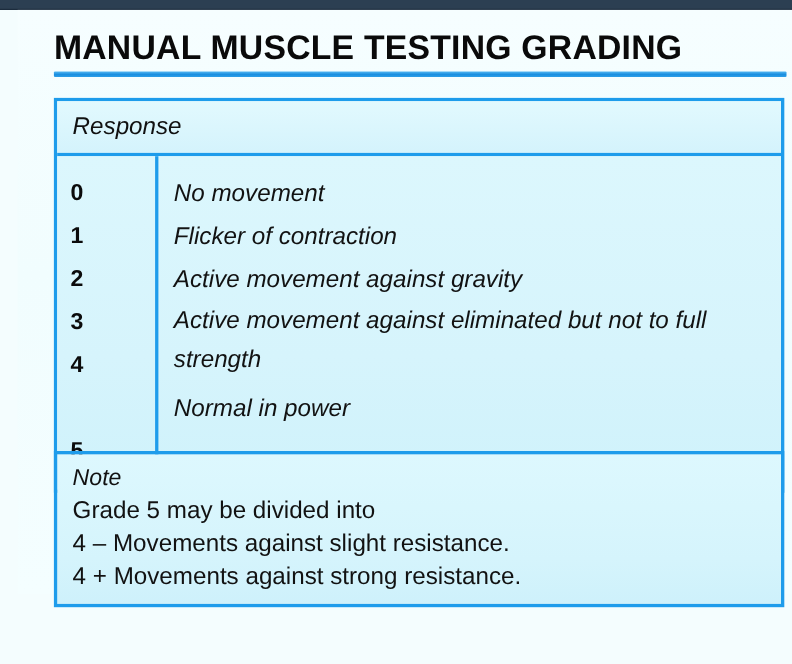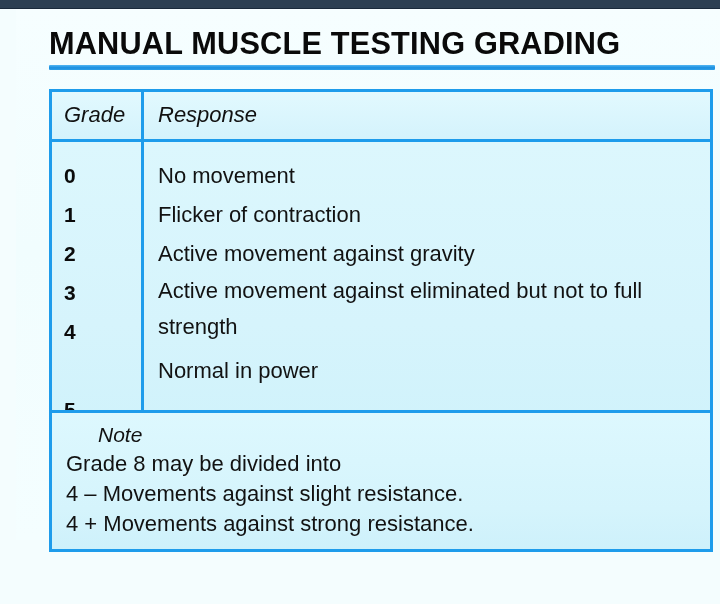--- a/index.html
+++ b/index.html
@@ -100,20 +100,21 @@
   .col-grade {
     width: 92px;
     box-sizing: border-box;
     border-right: 3px solid #1e9ceb;
     padding: 14px 0 16px 0;
   }
   .col-response {
     flex: 1;
     padding: 14px 12px 16px 14px;
     box-sizing: border-box;
+    font-style: italic;
   }
   .grade-cell {
     font-size: 21px;
     font-weight: bold;
     color: #0b0b0b;
     padding-left: 12px;
     height: 39px;
     line-height: 39px;
   }
   .grade-cell.tall { height: 78px; }
@@ -140,21 +141,20 @@
     box-sizing: border-box;
     border: 3px solid #1e9ceb;
     background: linear-gradient(180deg, #ddf8fe 0%, #d5f4fc 70%, #cef1fb 100%);
     padding: 7px 0 10px 14px;
   }
   .note-title {
     font-size: 21px;
     font-style: italic;
     color: #111;
     line-height: 29px;
-    margin-left: 32px;
   }
   .note-line {
     font-size: 22px;
     color: #121212;
     line-height: 30px;
     white-space: nowrap;
   }
 </style>
 </head>
 <body>
@@ -164,23 +164,20 @@
 <div class="page">
 
   <div class="title-wrap">
     <div class="title">MANUAL MUSCLE TESTING GRADING</div>
     <div class="title-rule"></div>
   </div>
 
   <div class="table">
 
     <div class="thead">
-      <div class="th-grade">
-        <span class="th-text">Grade</span>
-      </div>
       <div class="th-response">
         <span class="th-text">Response</span>
       </div>
     </div>
 
     <div class="tbody">
 
       <div class="col-grade">
         <div class="grade-cell">0</div>
         <div class="grade-cell">1</div>
@@ -196,18 +193,18 @@
         <div class="resp-cell">Active movement against gravity</div>
         <div class="resp-cell two-line">Active movement against eliminated but not to full strength</div>
         <div class="resp-cell">Normal in power</div>
       </div>
 
     </div>
   </div>
 
   <div class="note">
     <div class="note-title">Note</div>
-    <div class="note-line">Grade 8 may be divided into</div>
+    <div class="note-line">Grade 5 may be divided into</div>
     <div class="note-line">4 – Movements against slight resistance.</div>
     <div class="note-line">4 + Movements against strong resistance.</div>
   </div>
 
 </div>
 
 </body></html>

